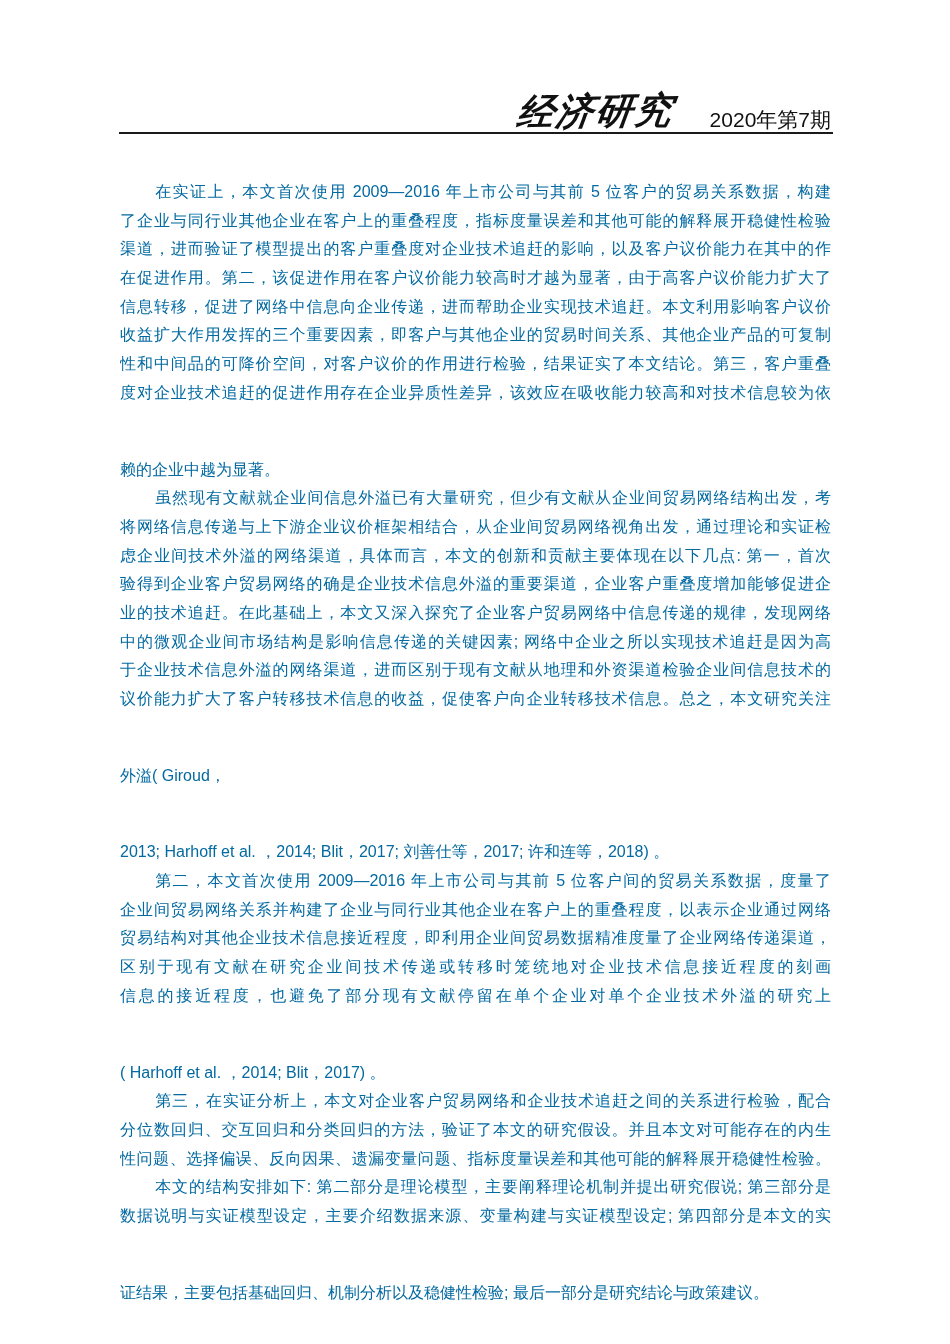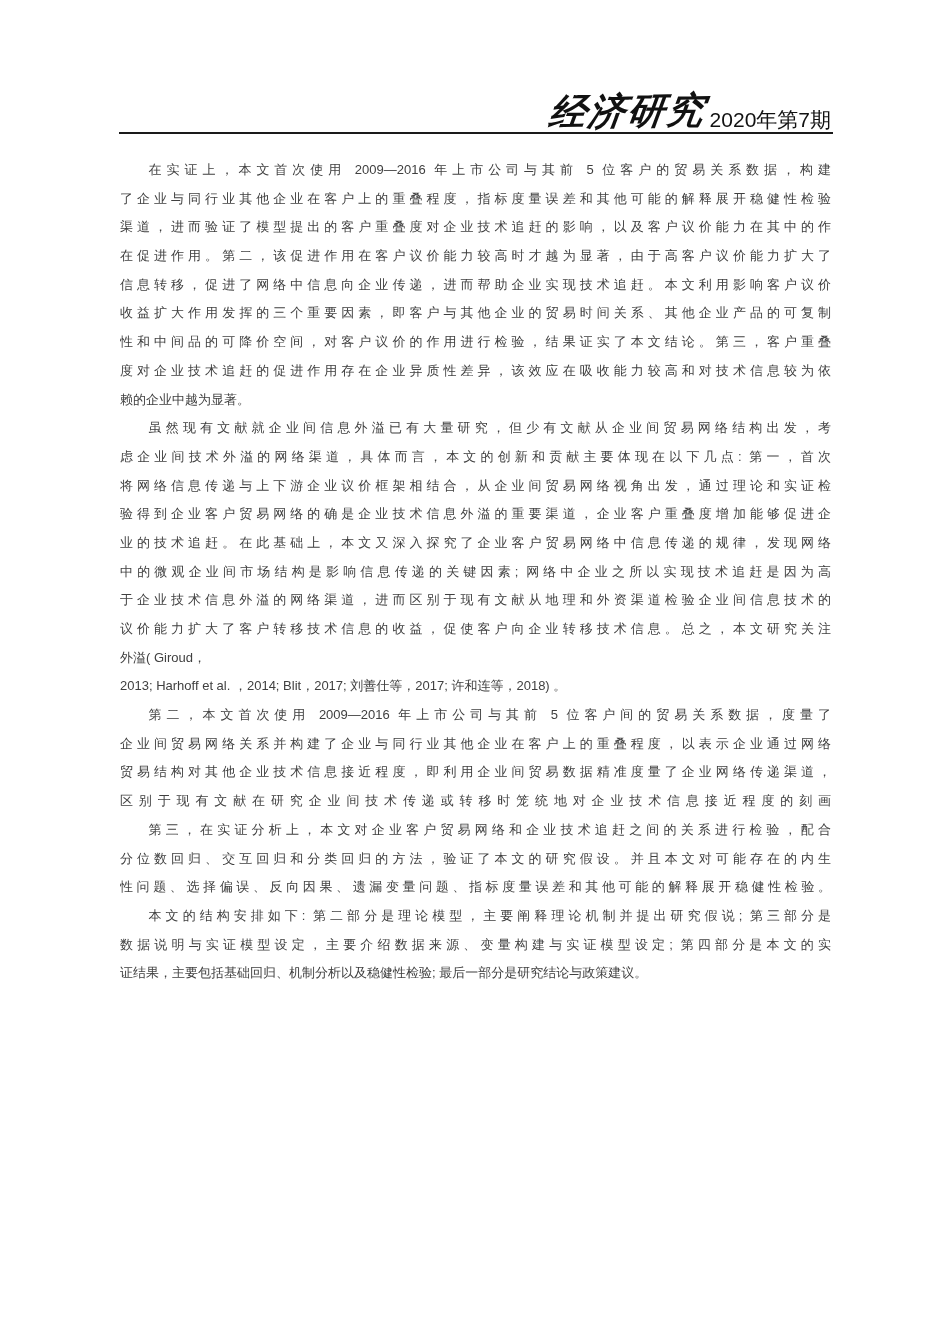--- a/index.html
+++ b/index.html
@@ -33,47 +33,48 @@
     transform: skewX(-8deg) rotate(-1deg);
     transform-origin: bottom left;
     padding-bottom: 1px;
     white-space: nowrap;
   }
   .issue-label {
     font-size: 21px;
     line-height: 1;
     padding-bottom: 2px;
     white-space: nowrap;
+    margin-left: 32px;
   }
   .header-rule {
     position: absolute;
     left: 119px;
     top: 132px;
     width: 714px;
     height: 2px;
     background: #1a1a1a;
   }
   .article-body {
     position: absolute;
     left: 120px;
-    top: 156px;
+    top: 178px;
     width: 711px;
-    font-size: 13px;
+    font-size: 16px;
     line-height: 28.7px;
-    color: #404040;
+    color: #0369a1;
   }
   .para { margin: 0; padding: 0; }
   .line {
     text-align: justify;
     text-align-last: justify;
     white-space: normal;
     overflow: hidden;
     height: 28.7px;
   }
-  .line.short { text-align-last: left; }
+  .line.short { text-align-last: left; margin-top: 48px; }
   .line.first { text-indent: 2.2em; }
 </style>
 </head>
 <body>
 
 <div class="journal-header">
   <span class="journal-logo">经济研究</span>
   <span class="issue-label">2020年第7期</span>
 </div>
 <div class="header-rule"></div>
@@ -85,35 +86,37 @@
       <div class="line">渠道，进而验证了模型提出的客户重叠度对企业技术追赶的影响，以及客户议价能力在其中的作</div>
       <div class="line">在促进作用。第二，该促进作用在客户议价能力较高时才越为显著，由于高客户议价能力扩大了</div>
       <div class="line">信息转移，促进了网络中信息向企业传递，进而帮助企业实现技术追赶。本文利用影响客户议价</div>
       <div class="line">收益扩大作用发挥的三个重要因素，即客户与其他企业的贸易时间关系、其他企业产品的可复制</div>
       <div class="line">性和中间品的可降价空间，对客户议价的作用进行检验，结果证实了本文结论。第三，客户重叠</div>
       <div class="line">度对企业技术追赶的促进作用存在企业异质性差异，该效应在吸收能力较高和对技术信息较为依</div>
       <div class="line short">赖的企业中越为显著。</div>
     </div>
     <div class="para">
       <div class="line first">虽然现有文献就企业间信息外溢已有大量研究，但少有文献从企业间贸易网络结构出发，考</div>
+      <div class="line">将网络信息传递与上下游企业议价框架相结合，从企业间贸易网络视角出发，通过理论和实证检</div>
       <div class="line">虑企业间技术外溢的网络渠道，具体而言，本文的创新和贡献主要体现在以下几点: 第一，首次</div>
-      <div class="line">将网络信息传递与上下游企业议价框架相结合，从企业间贸易网络视角出发，通过理论和实证检</div>
       <div class="line">验得到企业客户贸易网络的确是企业技术信息外溢的重要渠道，企业客户重叠度增加能够促进企</div>
       <div class="line">业的技术追赶。在此基础上，本文又深入探究了企业客户贸易网络中信息传递的规律，发现网络</div>
       <div class="line">中的微观企业间市场结构是影响信息传递的关键因素; 网络中企业之所以实现技术追赶是因为高</div>
       <div class="line">于企业技术信息外溢的网络渠道，进而区别于现有文献从地理和外资渠道检验企业间信息技术的</div>
       <div class="line">议价能力扩大了客户转移技术信息的收益，促使客户向企业转移技术信息。总之，本文研究关注</div>
       <div class="line short">外溢( Giroud，</div>
       <div class="line short">2013; Harhoff et al. ，2014; Blit，2017; 刘善仕等，2017; 许和连等，2018) 。</div>
     </div>
     <div class="para">
       <div class="line first">第二，本文首次使用 2009—2016 年上市公司与其前 5 位客户间的贸易关系数据，度量了</div>
       <div class="line">企业间贸易网络关系并构建了企业与同行业其他企业在客户上的重叠程度，以表示企业通过网络</div>
       <div class="line">贸易结构对其他企业技术信息接近程度，即利用企业间贸易数据精准度量了企业网络传递渠道，</div>
       <div class="line">区别于现有文献在研究企业间技术传递或转移时笼统地对企业技术信息接近程度的刻画</div>
+      <div class="line">信息的接近程度，也避免了部分现有文献停留在单个企业对单个企业技术外溢的研究上</div>
+      <div class="line short">( Harhoff et al. ，2014; Blit，2017) 。</div>
     </div>
     <div class="para">
       <div class="line first">第三，在实证分析上，本文对企业客户贸易网络和企业技术追赶之间的关系进行检验，配合</div>
       <div class="line">分位数回归、交互回归和分类回归的方法，验证了本文的研究假设。并且本文对可能存在的内生</div>
       <div class="line">性问题、选择偏误、反向因果、遗漏变量问题、指标度量误差和其他可能的解释展开稳健性检验。</div>
     </div>
     <div class="para">
       <div class="line first">本文的结构安排如下: 第二部分是理论模型，主要阐释理论机制并提出研究假说; 第三部分是</div>
       <div class="line">数据说明与实证模型设定，主要介绍数据来源、变量构建与实证模型设定; 第四部分是本文的实</div>
       <div class="line short">证结果，主要包括基础回归、机制分析以及稳健性检验; 最后一部分是研究结论与政策建议。</div>

